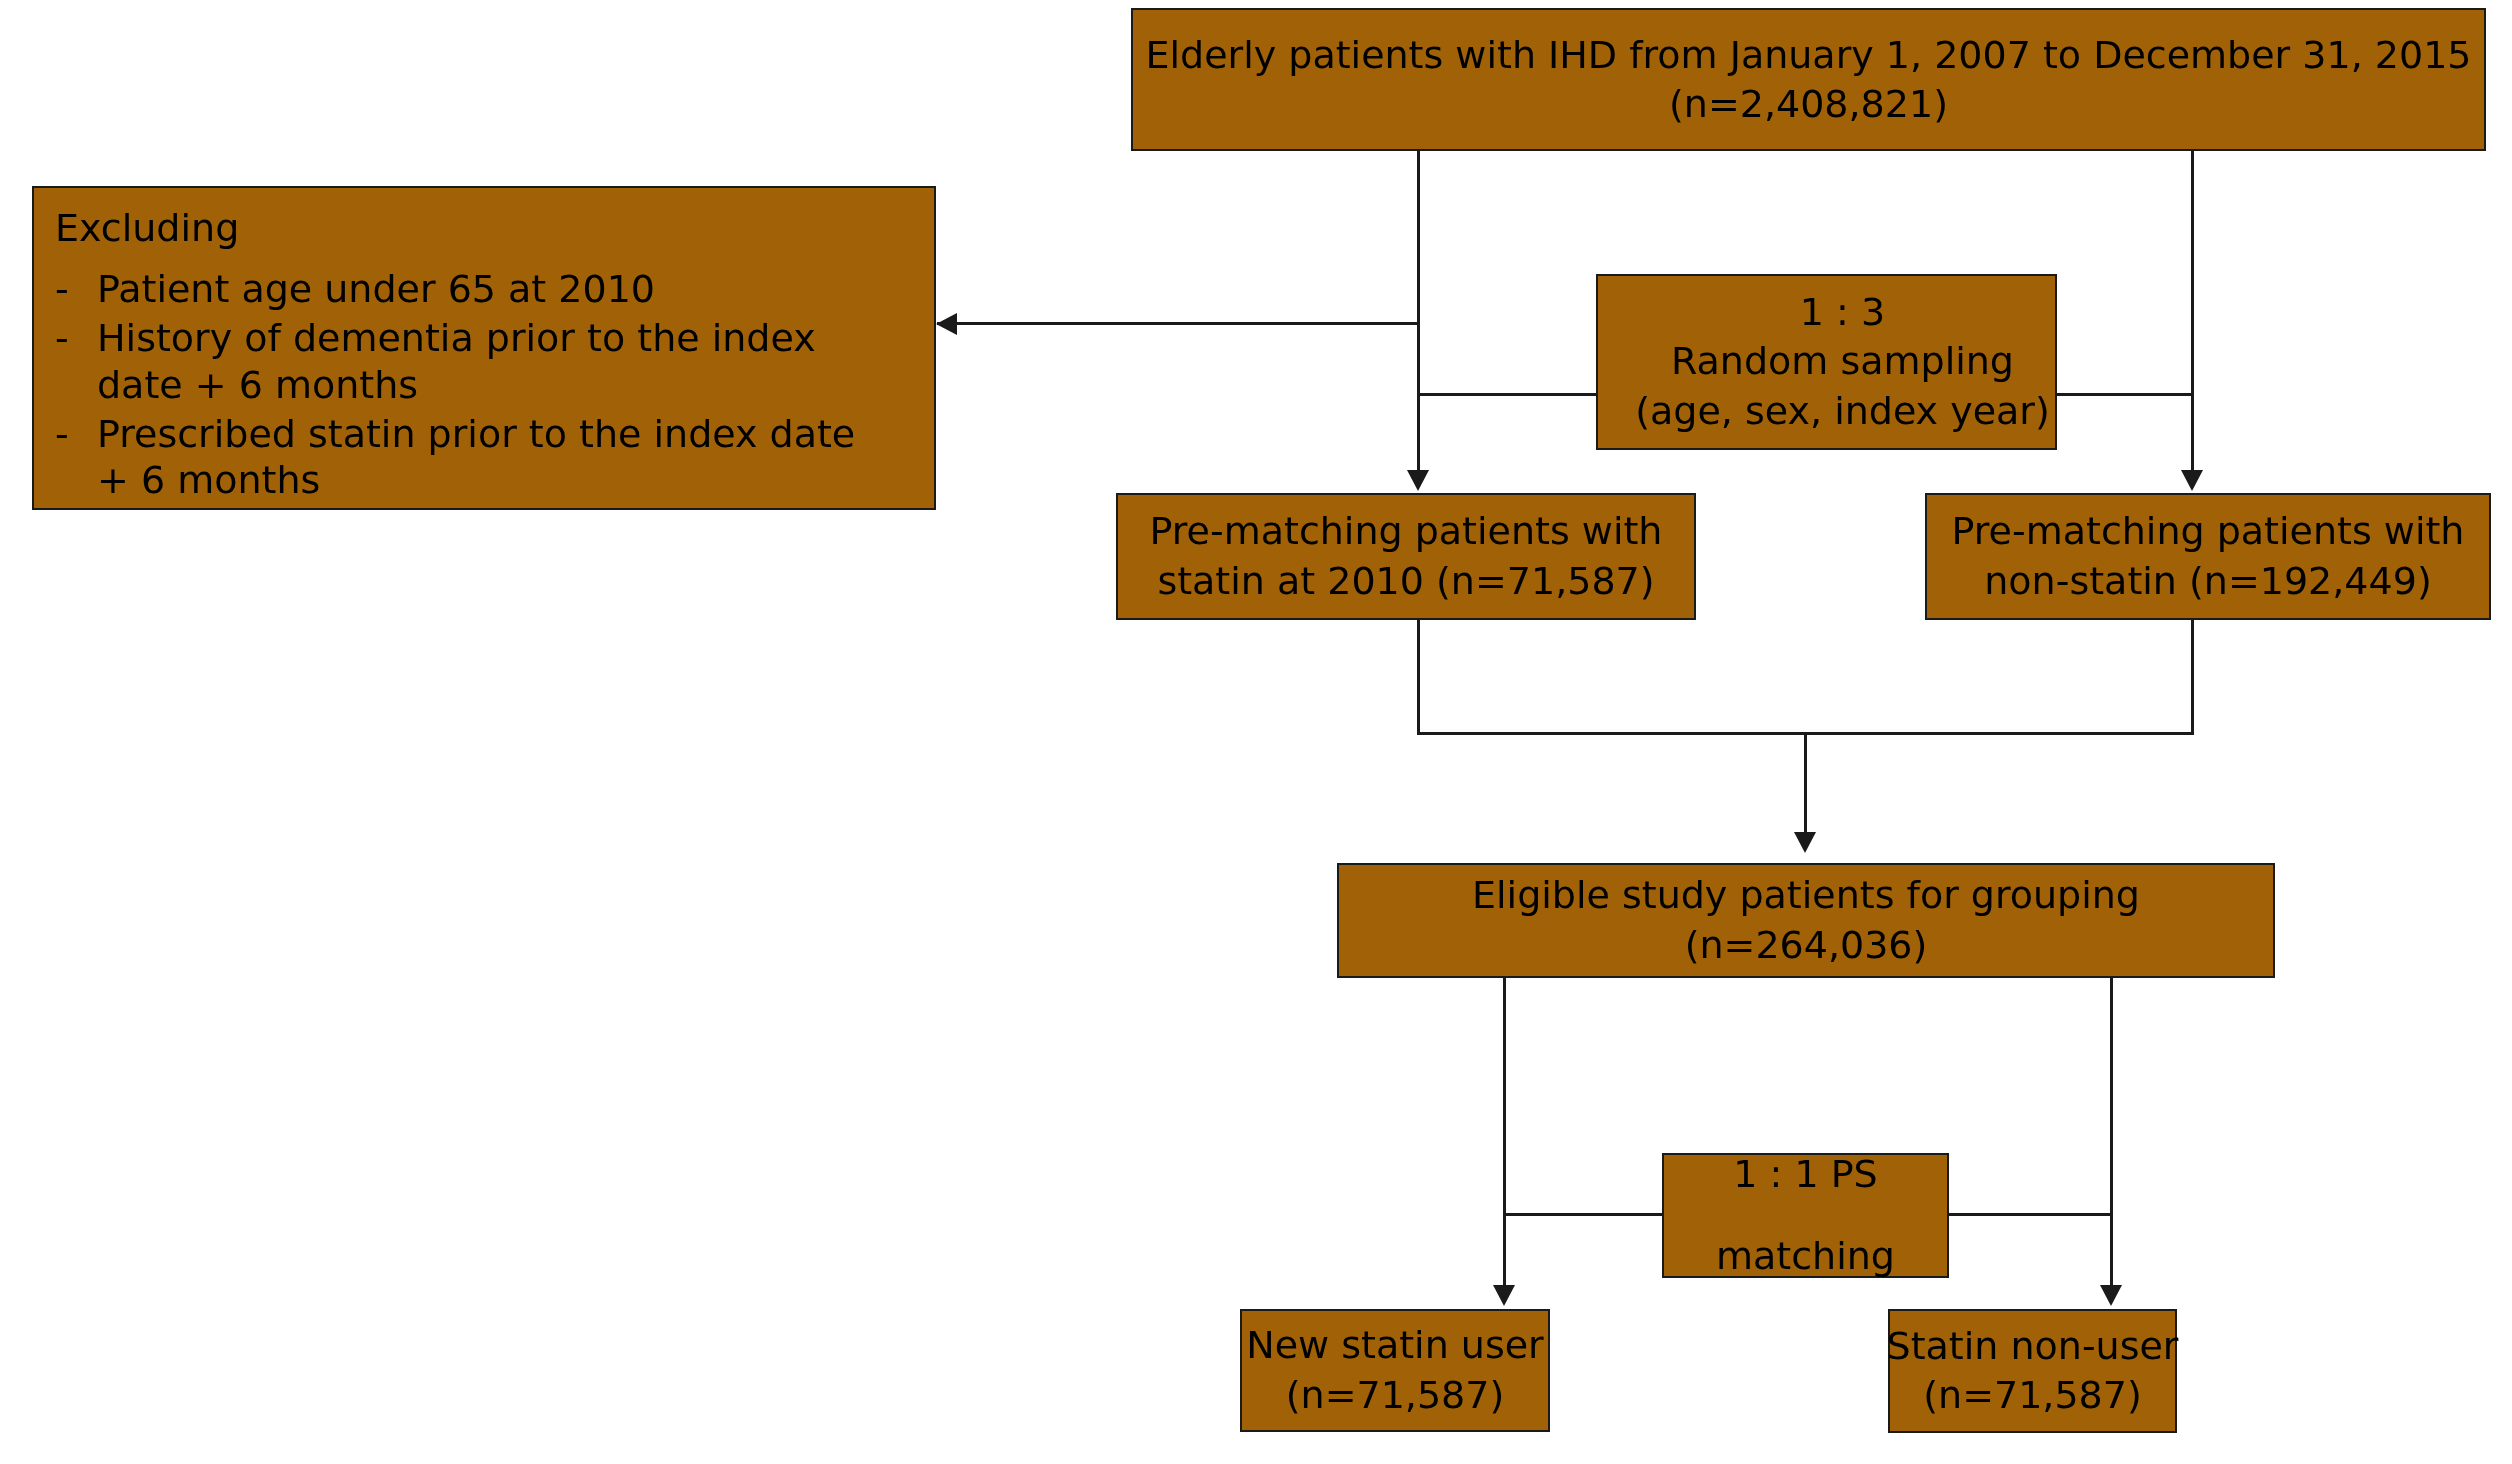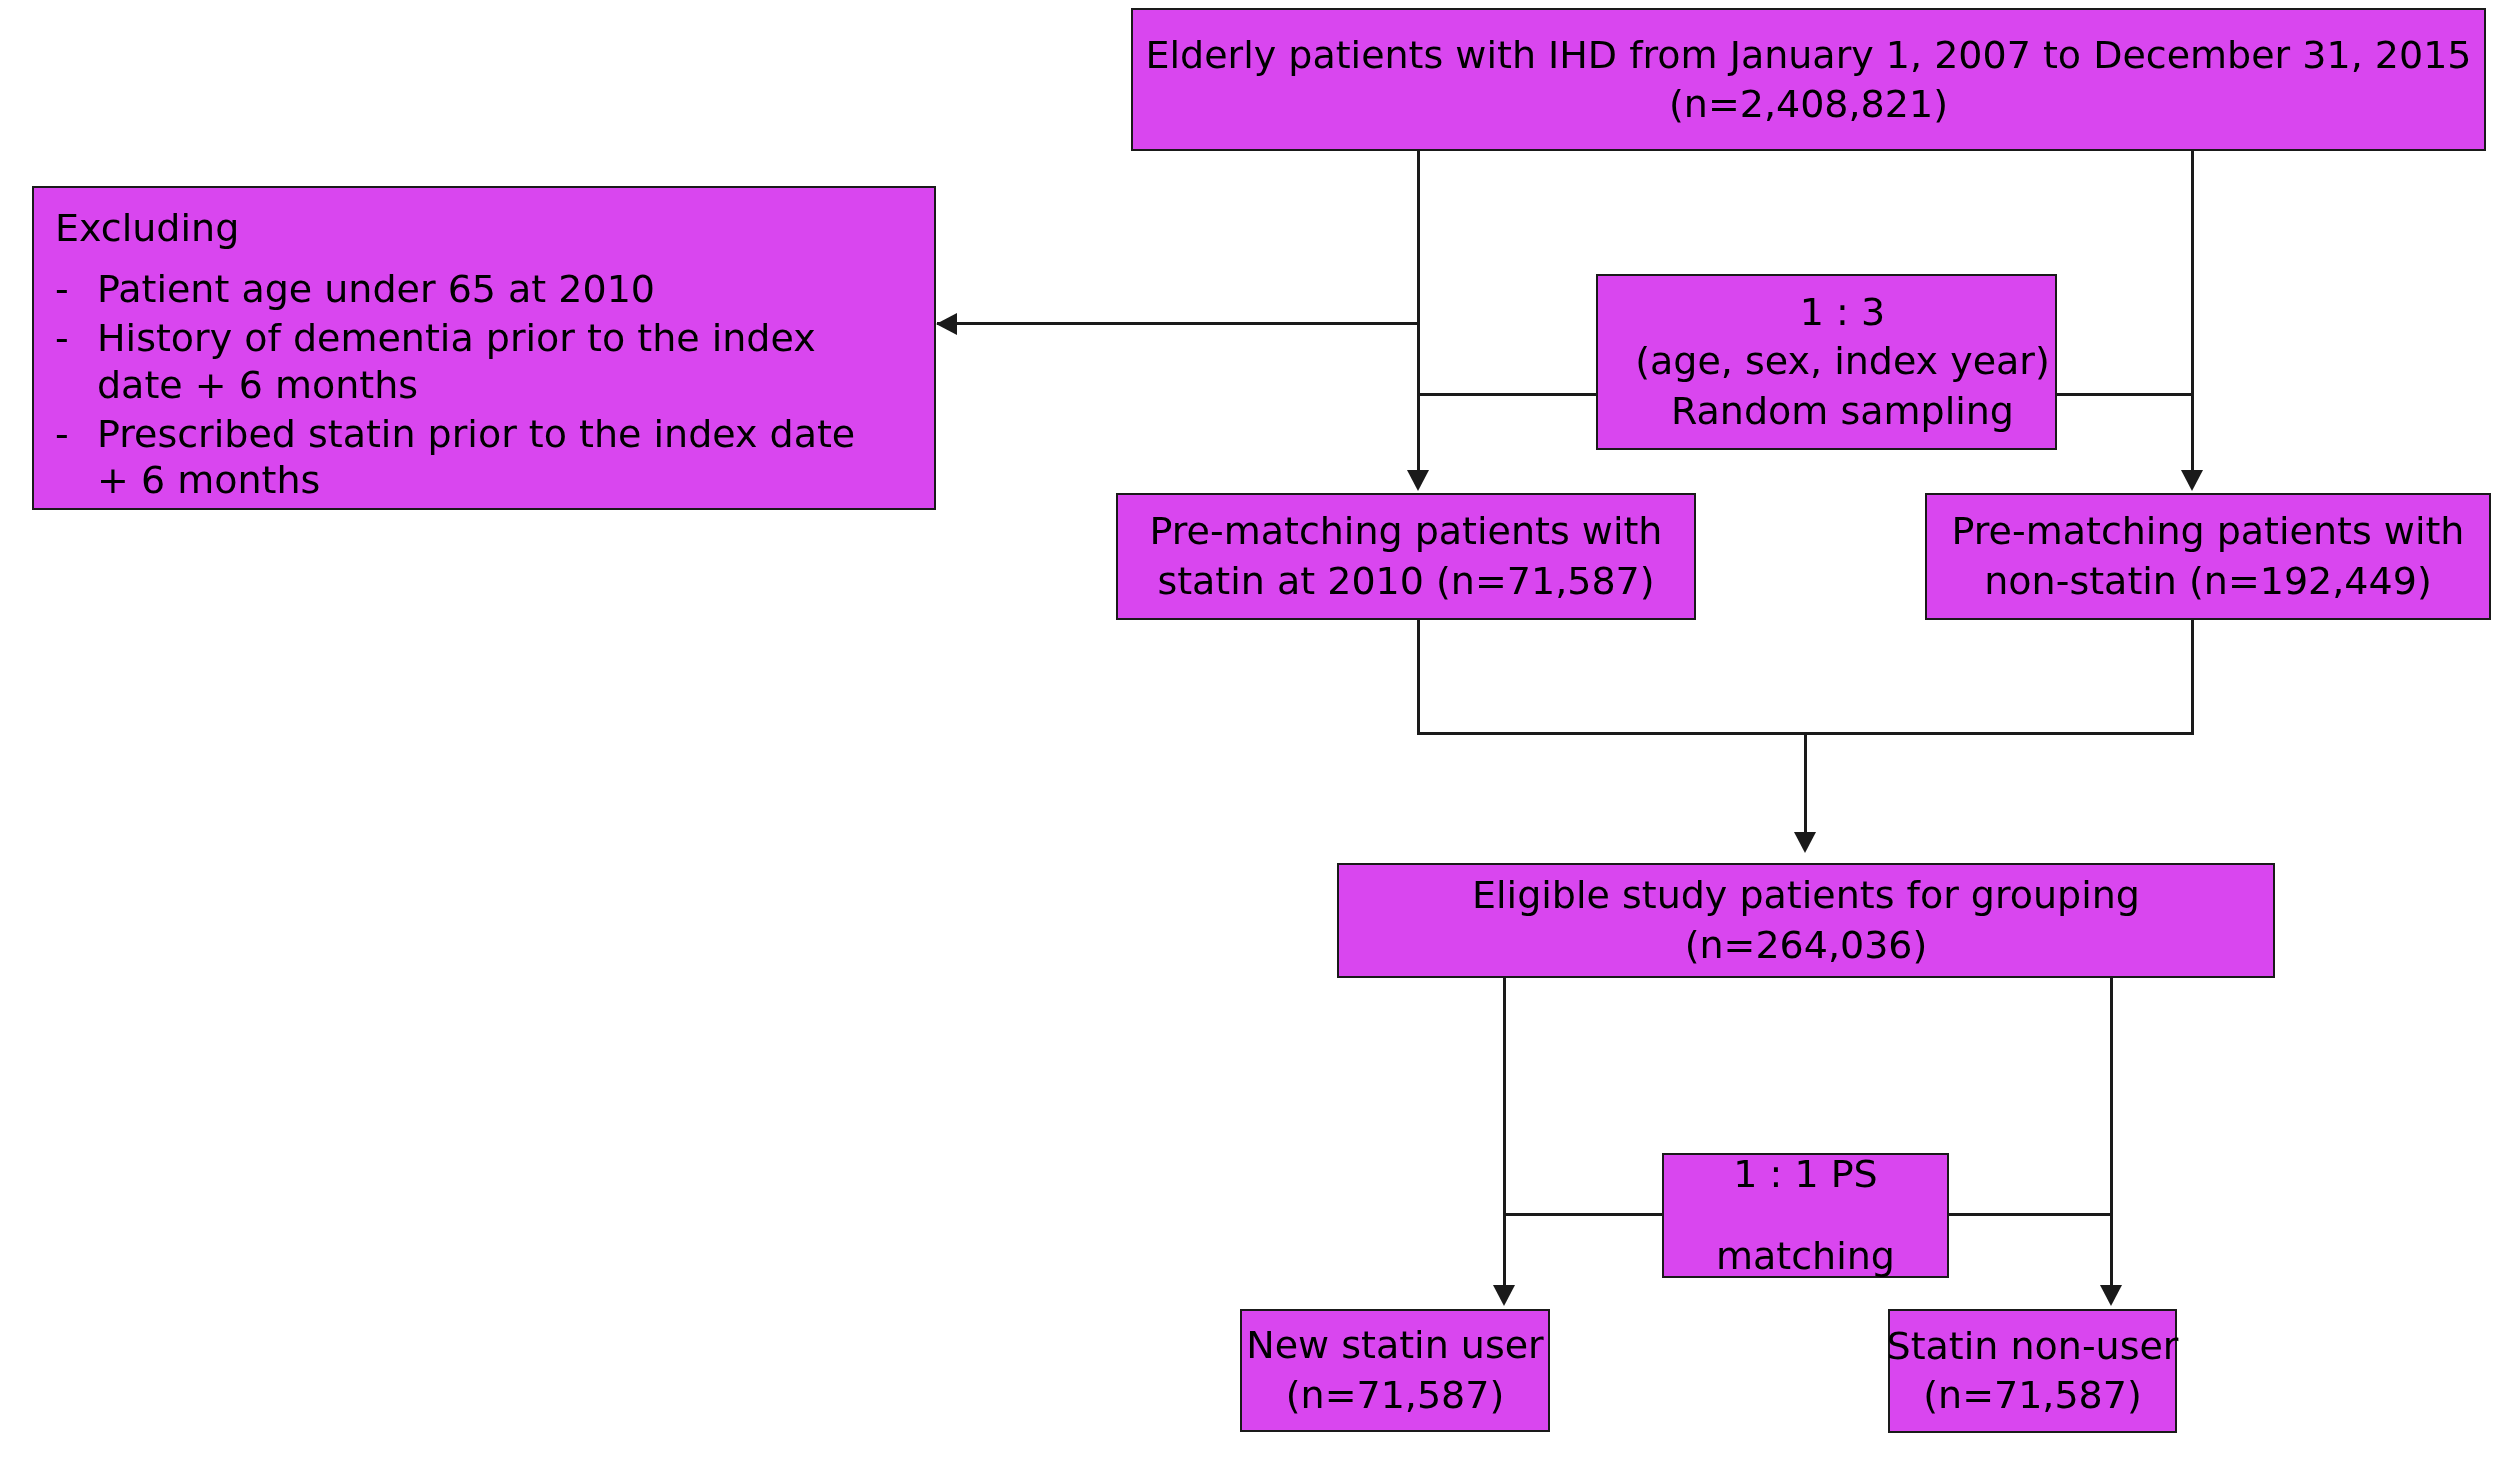--- a/index.html
+++ b/index.html
@@ -12,21 +12,21 @@
     width: 2512px;
     height: 1464px;
     background: #ffffff;
     font-family: "DejaVu Sans", sans-serif;
     overflow: hidden;
   }
   .node {
     position: absolute;
     box-sizing: border-box;
     border: 2.1px solid #1a1a1a;
-    background: #d946ef;
+    background: #a16207;
     display: flex;
     flex-direction: column;
     align-items: center;
     justify-content: center;
     text-align: center;
     color: #000000;
     font-size: 38px;
     line-height: 1.30;
     letter-spacing: 0px;
     z-index: 5;
@@ -112,22 +112,22 @@
         <span class="txt">
           <span class="ln">Prescribed statin prior to the index date</span>
           <span class="ln">+ 6 months</span>
         </span>
       </li>
     </ul>
   </div>
 
   <div class="node" id="node-sampling">
     <span class="ln">1 : 3</span>
+    <span class="ln">Random sampling</span>
     <span class="ln">(age, sex, index year)</span>
-    <span class="ln">Random sampling</span>
   </div>
 
   <div class="node" id="node-pre-statin">
     <span class="ln">Pre-matching patients with</span>
     <span class="ln">statin at 2010 (n=71,587)</span>
   </div>
 
   <div class="node" id="node-pre-nonstat">
     <span class="ln">Pre-matching patients with</span>
     <span class="ln">non-statin (n=192,449)</span>

